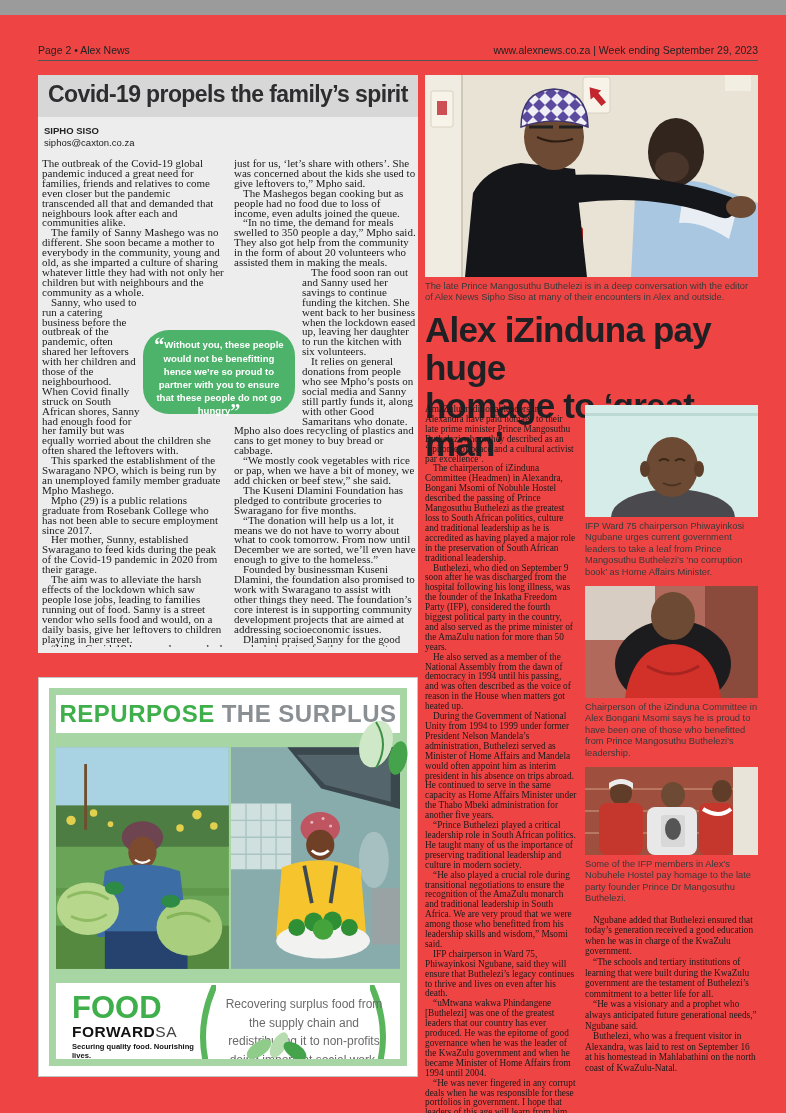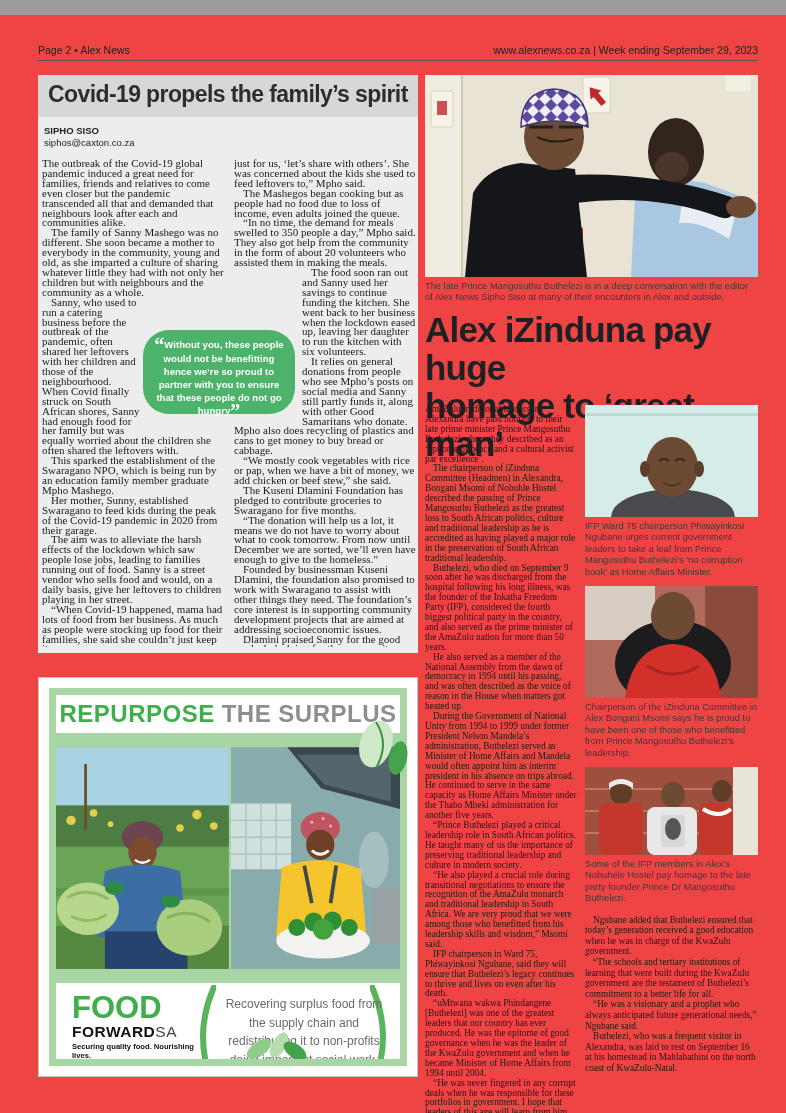--- a/index.html
+++ b/index.html
@@ -86,29 +86,30 @@
     </div>
     <div class="covid-body">
       <div class="col">
         <div class="noindent-first">
             <p>The outbreak of the Covid-19 global pandemic induced a great need for families, friends and relatives to come even closer but the pandemic transcended all that and demanded that neighbours look after each and communities alike.</p>
             <p>The family of Sanny Mashego was no different. She soon became a mother to everybody in the community, young and old, as she imparted a culture of sharing whatever little they had with not only her children but with neighbours and the community as a whole.</p>
           </div>
         <div class="qs-r"></div>
         <div>
             <p>Sanny, who used to run a catering business before the outbreak of the pandemic, often shared her leftovers with her children and those of the neighbourhood. When Covid finally struck on South African shores, Sanny had enough food for her family but was equally worried about the children she often shared the leftovers with.</p>
-            <p>This sparked the establishment of the Swaragano NPO, which is being run by an education family member graduate Mpho Mashego.</p>
+            <p>This sparked the establishment of the Swaragano NPO, which is being run by an unemployed family member graduate Mpho Mashego.</p>
+            <p>Mpho (29) is a public relations graduate from Rosebank College who has not been able to secure employment since 2017.</p>
             <p>Her mother, Sunny, established Swaragano to feed kids during the peak of the Covid-19 pandemic in 2020 from their garage.</p>
             <p>The aim was to alleviate the harsh effects of the lockdown which saw people lose jobs, leading to families running out of food. Sanny is a street vendor who sells food and would, on a daily basis, give her leftovers to children playing in her street.</p>
             <p>“When Covid-19 happened, mama had lots of food from her business. As much as people were stocking up food for their families, she said she couldn’t just keep it</p>
           </div>
       </div>
       <div class="col">
         <div class="noindent-first">
-            <p>just for us, ‘let’s share with others’. She was concerned about the kids she used to feed leftovers to,” Mpho said.</p>
+            <p>just for us, ‘let’s share with others’. She was concerned about the kids she used to give leftovers to,” Mpho said.</p>
             <p>The Mashegos began cooking but as people had no food due to loss of income, even adults joined the queue.</p>
             <p>“In no time, the demand for meals swelled to 350 people a day,” Mpho said. They also got help from the community in the form of about 20 volunteers who assisted them in making the meals.</p>
           </div>
         <div class="qs-l"></div>
         <div>
             <p>The food soon ran out and Sanny used her savings to continue funding the kitchen. She went back to her business when the lockdown eased up, leaving her daughter to run the kitchen with six volunteers.</p>
             <p>It relies on general donations from people who see Mpho’s posts on social media and Sanny still partly funds it, along with other Good Samaritans who donate. Mpho also does recycling of plastics and cans to get money to buy bread or cabbage.</p>
             <p>“We mostly cook vegetables with rice or pap, when we have a bit of money, we add chicken or beef stew,” she said.</p>
             <p>The Kuseni Dlamini Foundation has pledged to contribute groceries to Swaragano for five months.</p>
             <p>“The donation will help us a lot, it means we do not have to worry about what to cook tomorrow. From now until December we are sorted, we’ll even have enough to give to the homeless.”</p>

